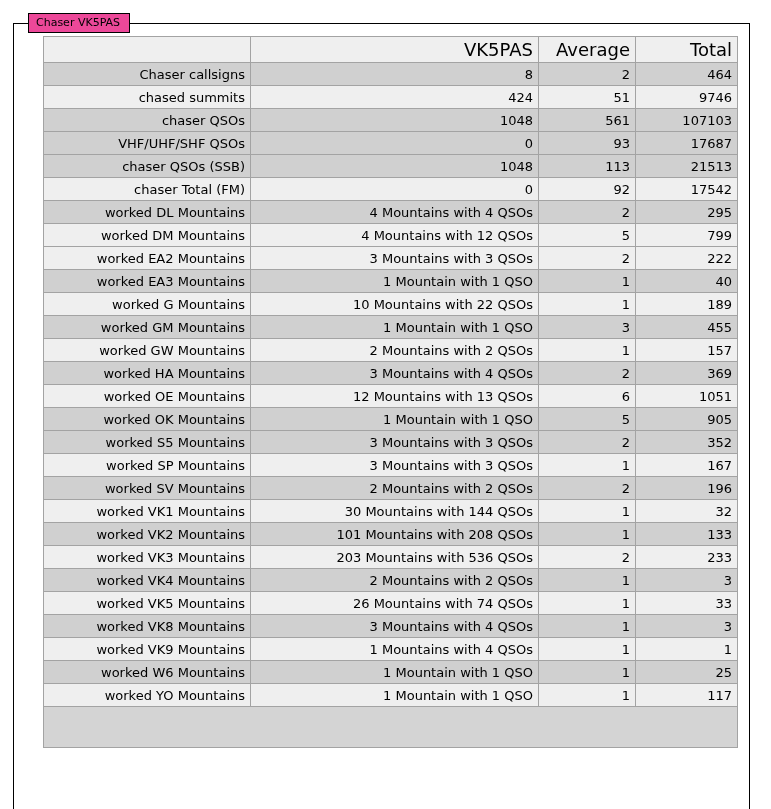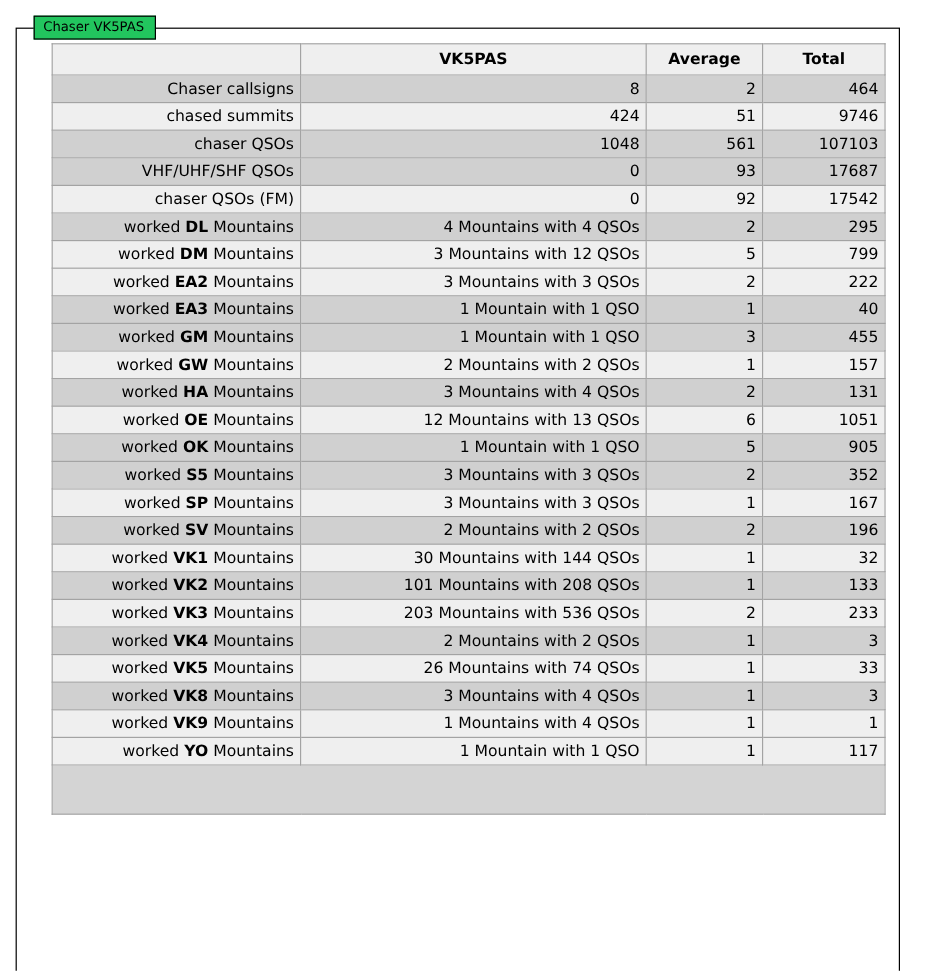--- a/index.html
+++ b/index.html
@@ -22,21 +22,21 @@
     width: 735px;
     height: 900px; 
     border: 1px solid #000000;
     background: #ffffff;
   }
   .legend-box {
     position: absolute;
     left: 28px;
     top: 13px;
     z-index: 2;
-    background: #22c55e;
+    background: #ec4899;
     border: 1px solid #000000;
     font-size: 11px;
     line-height: 14px;
     padding: 2px 9px 2px 7px;
     white-space: nowrap;
   }
   table.stats {
     position: absolute;
     left: 43px;
     top: 36px;
@@ -49,39 +49,39 @@
   table.stats th,
   table.stats td {
     border: 1px solid #a3a3a3;
     padding: 0 5px;
     overflow: hidden;
     white-space: nowrap;
   }
   table.stats th {
     height: 25px;
     background: #efefef;
-    font-weight: bold;
-    text-align: center;
-    font-size: 13px;
+    font-weight: normal;
+    text-align: right;
+    font-size: 18px;
   }
   table.stats td {
     height: 22px;
     text-align: right;
   }
   col.c-label   { width: 207px; }
   col.c-vk5pas  { width: 288px; }
   col.c-average { width: 97px;  }
   col.c-total   { width: 102px; }
   tr.dark  td { background: #d0d0d0; }
   tr.light td { background: #efefef; }
   tr.footer-row td {
     background: #d4d4d4;
     height: 40px; 
   }
-  .code { font-weight: bold; }
+  .code { font-weight: normal; }
 </style>
 </head>
 <body>
 
 <div class="fieldset-box"></div>
 
 <div class="legend-box">Chaser VK5PAS</div>
 
 <table class="stats">
   <colgroup>
@@ -116,67 +116,79 @@
     <td>1048</td>
     <td>561</td>
     <td>107103</td>
   </tr>
       <tr class="dark">
     <td><span>VHF/UHF/SHF QSOs</span><span class="code"></span><span></span></td>
     <td>0</td>
     <td>93</td>
     <td>17687</td>
   </tr>
-      <tr class="light">
-    <td><span>chaser QSOs (FM)</span><span class="code"></span><span></span></td>
+      <tr class="dark">
+    <td><span>chaser QSOs (SSB)</span><span class="code"></span><span></span></td>
+    <td>1048</td>
+    <td>113</td>
+    <td>21513</td>
+  </tr>
+      <tr class="light">
+    <td><span>chaser Total (FM)</span><span class="code"></span><span></span></td>
     <td>0</td>
     <td>92</td>
     <td>17542</td>
   </tr>
       <tr class="dark">
     <td><span>worked </span><span class="code">DL</span><span> Mountains</span></td>
     <td>4 Mountains with 4 QSOs</td>
     <td>2</td>
     <td>295</td>
   </tr>
       <tr class="light">
     <td><span>worked </span><span class="code">DM</span><span> Mountains</span></td>
-    <td>3 Mountains with 12 QSOs</td>
+    <td>4 Mountains with 12 QSOs</td>
     <td>5</td>
     <td>799</td>
   </tr>
       <tr class="light">
     <td><span>worked </span><span class="code">EA2</span><span> Mountains</span></td>
     <td>3 Mountains with 3 QSOs</td>
     <td>2</td>
     <td>222</td>
   </tr>
       <tr class="dark">
     <td><span>worked </span><span class="code">EA3</span><span> Mountains</span></td>
     <td>1 Mountain with 1 QSO</td>
     <td>1</td>
     <td>40</td>
   </tr>
+      <tr class="light">
+    <td><span>worked </span><span class="code">G</span><span> Mountains</span></td>
+    <td>10 Mountains with 22 QSOs</td>
+    <td>1</td>
+    <td>189</td>
+  </tr>
       <tr class="dark">
     <td><span>worked </span><span class="code">GM</span><span> Mountains</span></td>
     <td>1 Mountain with 1 QSO</td>
     <td>3</td>
     <td>455</td>
   </tr>
       <tr class="light">
     <td><span>worked </span><span class="code">GW</span><span> Mountains</span></td>
     <td>2 Mountains with 2 QSOs</td>
     <td>1</td>
     <td>157</td>
   </tr>
       <tr class="dark">
     <td><span>worked </span><span class="code">HA</span><span> Mountains</span></td>
     <td>3 Mountains with 4 QSOs</td>
     <td>2</td>
-    <td>131</td>
+    <td>369</td>
   </tr>
       <tr class="light">
     <td><span>worked </span><span class="code">OE</span><span> Mountains</span></td>
     <td>12 Mountains with 13 QSOs</td>
     <td>6</td>
     <td>1051</td>
   </tr>
       <tr class="dark">
     <td><span>worked </span><span class="code">OK</span><span> Mountains</span></td>
     <td>1 Mountain with 1 QSO</td>
@@ -235,20 +247,26 @@
     <td><span>worked </span><span class="code">VK8</span><span> Mountains</span></td>
     <td>3 Mountains with 4 QSOs</td>
     <td>1</td>
     <td>3</td>
   </tr>
       <tr class="light">
     <td><span>worked </span><span class="code">VK9</span><span> Mountains</span></td>
     <td>1 Mountains with 4 QSOs</td>
     <td>1</td>
     <td>1</td>
+  </tr>
+      <tr class="dark">
+    <td><span>worked </span><span class="code">W6</span><span> Mountains</span></td>
+    <td>1 Mountain with 1 QSO</td>
+    <td>1</td>
+    <td>25</td>
   </tr>
       <tr class="light">
     <td><span>worked </span><span class="code">YO</span><span> Mountains</span></td>
     <td>1 Mountain with 1 QSO</td>
     <td>1</td>
     <td>117</td>
   </tr>
     </tbody>
   <tfoot>
     <tr class="footer-row">

